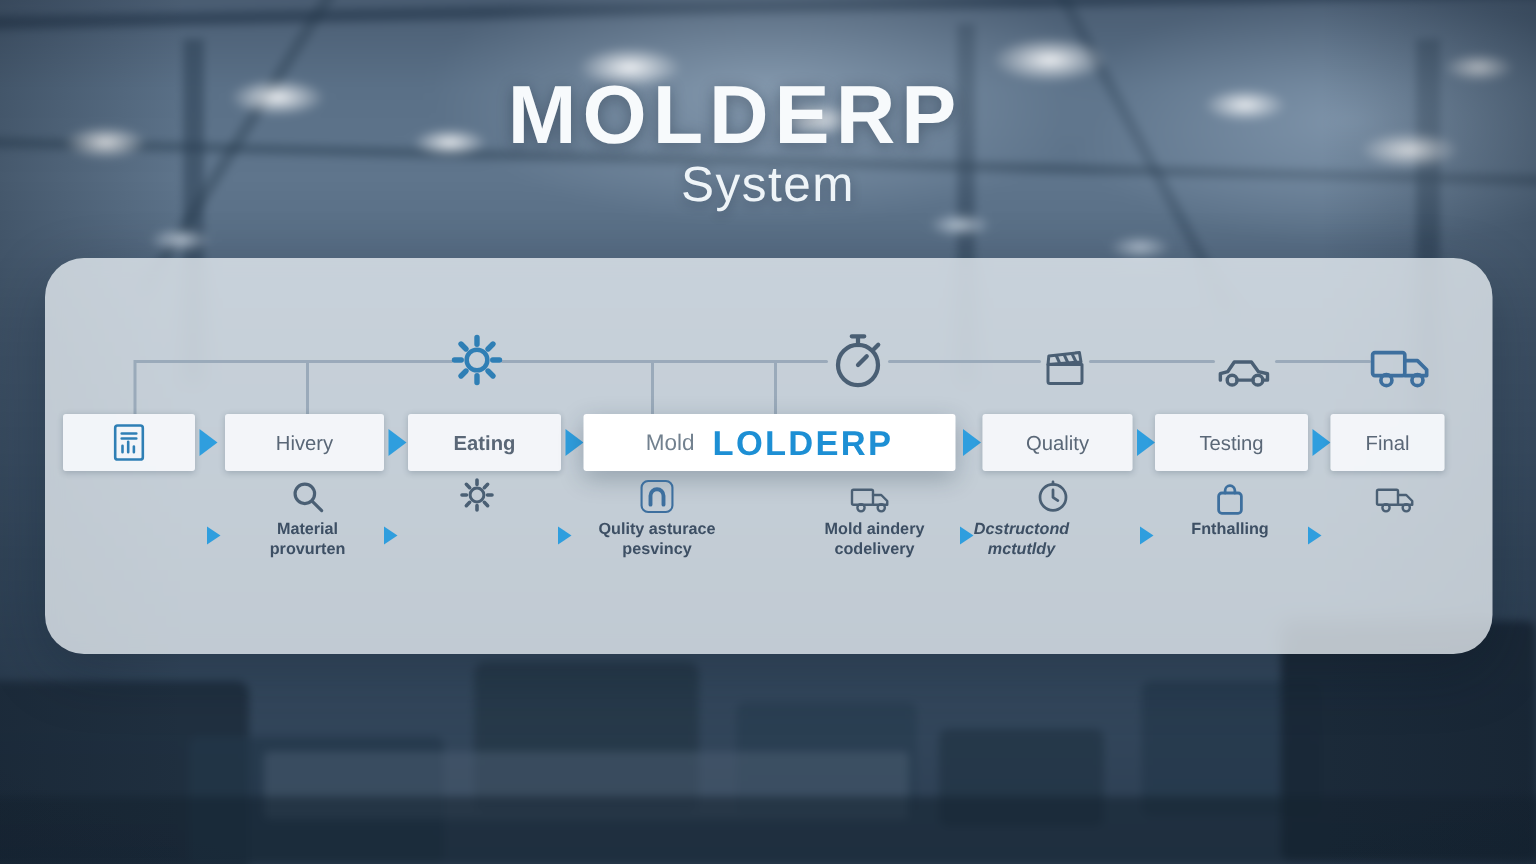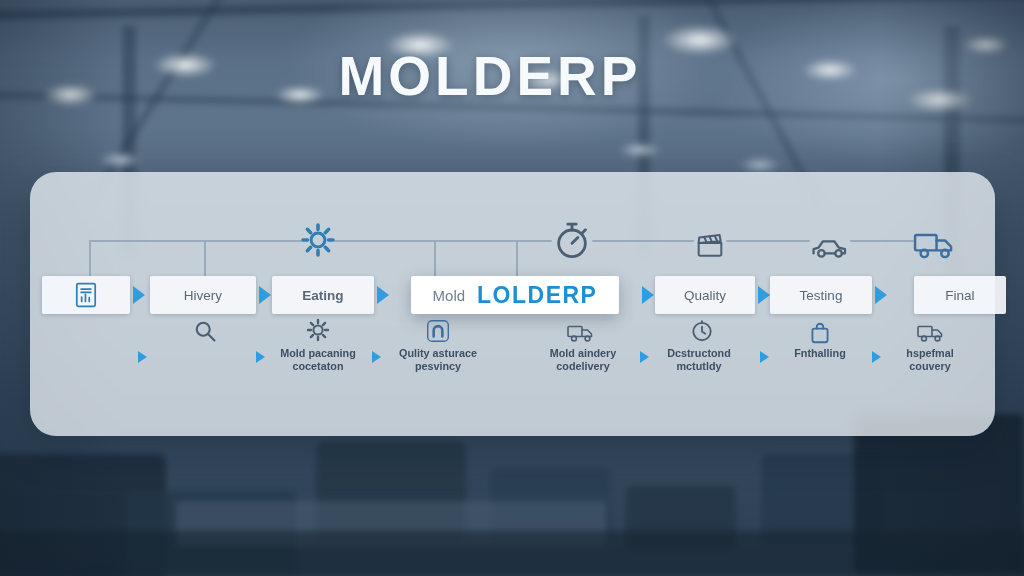--- a/index.html
+++ b/index.html
@@ -105,20 +105,21 @@
     <div class="blob" style="left:505px;top:482px;width:120px;height:75px;background:#253a4d;opacity:.55;border-radius:6px;"></div>
     <div class="blob" style="left:640px;top:500px;width:110px;height:65px;background:#1e3040;opacity:.6;border-radius:6px;"></div>
     <div class="blob" style="left:775px;top:468px;width:120px;height:90px;background:#223548;opacity:.6;border-radius:6px;"></div>
     <div class="blob" style="left:868px;top:428px;width:170px;height:160px;background:#172634;opacity:.85;border-radius:6px;"></div>
     <div class="blob" style="left:190px;top:515px;width:430px;height:45px;background:#516478;opacity:.45;border-radius:4px;"></div>
     <div class="blob" style="left:0;top:545px;width:1052px;height:45px;background:#14222f;opacity:.55;"></div>
   </div>
   <div class="vignette"></div>
 
   <div class="title-main">MOLDERP</div>
+  <div class="title-sub">System</div>
 
   <div class="panel"></div>
 
   <div class="hline" style="left:90px;width:212px;"></div>
   <div class="hline" style="left:334px;width:218px;"></div>
   <div class="hline" style="left:592px;width:102px;"></div>
   <div class="hline" style="left:726px;width:84px;"></div>
   <div class="hline" style="left:850px;width:64px;"></div>
   <div class="vline" style="left:89px;"></div>
   <div class="vline" style="left:204px;"></div>
@@ -175,37 +176,37 @@
   <div class="step" style="left:150px;width:106px;">
     <span>Hivery</span>
   </div>
   <div class="chev" style="left:259px;"></div>
 
   <div class="step" style="left:272px;width:102px;font-weight:bold;">
     <span>Eating</span>
   </div>
   <div class="chev" style="left:377px;"></div>
 
-  <div class="step step-hl" style="left:389px;width:208px;margin-left:22px;">
+  <div class="step step-hl" style="left:389px;width:248px;">
     <span class="prefix">Mold</span>
     <span class="brand">LOLDERP</span>
   </div>
   <div class="chev" style="left:642px;"></div>
 
   <div class="step" style="left:655px;width:100px;">
     <span>Quality</span>
   </div>
   <div class="chev" style="left:758px;"></div>
 
   <div class="step" style="left:770px;width:102px;">
     <span>Testing</span>
   </div>
   <div class="chev" style="left:875px;"></div>
 
-  <div class="step" style="left:914px;width:92px;">
+  <div class="step" style="left:887px;width:76px;">
     <span>Final</span>
   </div>
 
   <div class="ic ic-slate" style="left:192px;top:318px;width:26px;height:26px;">
     <svg viewBox="0 0 22 22">
         <circle cx="9.5" cy="9.5" r="5.5" stroke-width="1.8"></circle>
     <path stroke-width="1.8" d="M13.6 13.6L19 19"></path>
       </svg>
   </div>
   <div class="ic ic-slate" style="left:306px;top:318px;width:24px;height:24px;">
@@ -244,49 +245,45 @@
     <svg viewBox="0 0 30 22">
         <rect x="2" y="4.5" width="14" height="10" rx="1" stroke-width="1.6"></rect>
     <path stroke-width="1.6" d="M16 8h5.5l4 4v2.5h-9.5"></path>
     <circle cx="8" cy="16.5" r="2.4" stroke-width="1.6"></circle>
         <circle cx="21.5" cy="16.5" r="2.4" stroke-width="1.6"></circle>
       </svg>
   </div>
 
   <div class="chev-sm" style="left:138px;"></div>
 
+  <div class="sub" style="left:150px;width:110px;">
+    <span>Material</span>
+    <span>provurten</span>
+  </div>
   <div class="chev-sm" style="left:256px;"></div>
 
-  <div class="sub" style="left:263px;width:110px;">
-    <span>Mold pacaning</span>
-    <span>cocetaton</span>
-  </div>
   <div class="chev-sm" style="left:372px;"></div>
 
   <div class="sub" style="left:383px;width:110px;">
     <span>Qulity asturace</span>
     <span>pesvincy</span>
   </div>
 
   <div class="sub" style="left:528px;width:110px;">
     <span>Mold aindery</span>
     <span>codelivery</span>
   </div>
   <div class="chev-sm" style="left:640px;"></div>
 
-  <div class="sub" style="left:644px;width:110px;">
+  <div class="sub" style="left:626px;width:110px;font-style:italic;">
     <span>Dcstructond</span>
     <span>mctutldy</span>
   </div>
   <div class="chev-sm" style="left:760px;"></div>
 
   <div class="sub" style="left:765px;width:110px;">
     <span>Fnthalling</span>
     <span></span>
   </div>
   <div class="chev-sm" style="left:872px;"></div>
 
-  <div class="sub" style="left:875px;width:110px;">
-    <span>hspefmal</span>
-    <span>couvery</span>
-  </div>
 
 </div>
 
 </body></html>

